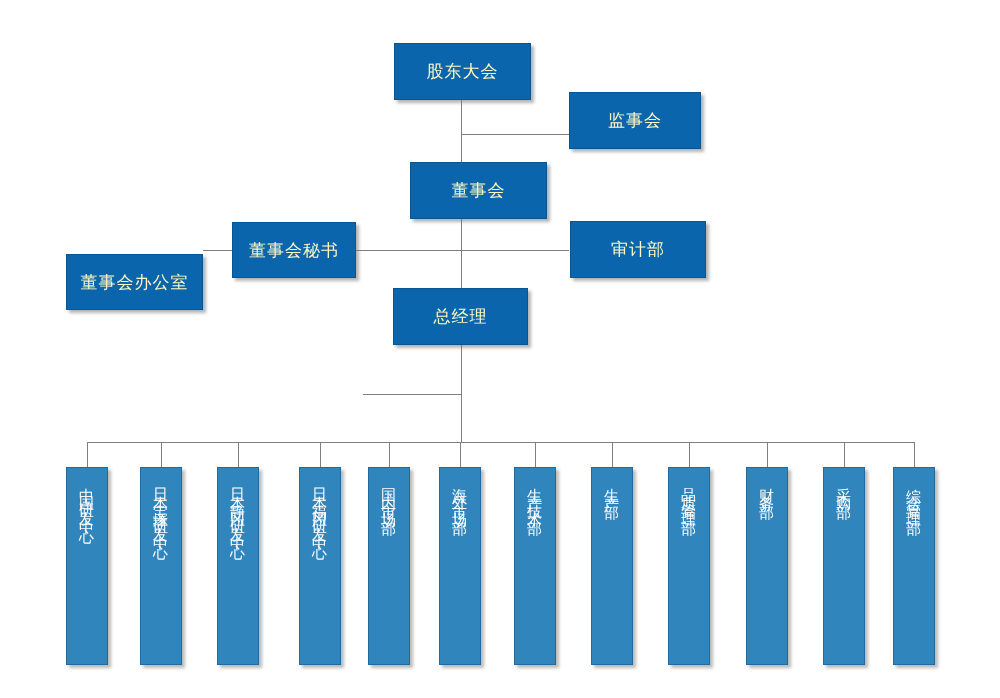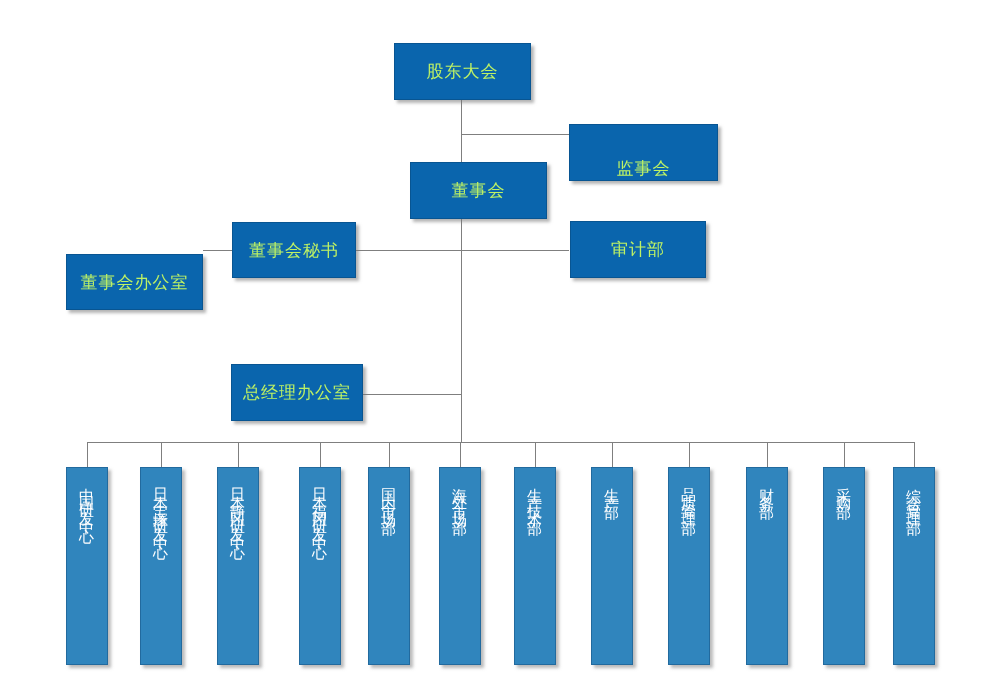--- a/index.html
+++ b/index.html
@@ -26,21 +26,21 @@
   
   .node {
     position: absolute;
     z-index: 2;
     display: flex;
     align-items: center;
     justify-content: center;
     background: #0a65ad;
     border: 1px solid rgba(6, 70, 120, 0.5);
     box-shadow: 3px 3px 3px rgba(120, 120, 120, 0.55);
-    color: #bef264;
+    color: #fef9c3;
     font-size: 17px;
     letter-spacing: 1px;
     box-sizing: border-box;
     white-space: nowrap;
   }
   
   .dept {
     position: absolute;
     z-index: 2;
     top: 467px;
@@ -84,37 +84,37 @@
   <div class="line v" style="left:535px; top:442px; height:25px;"></div>
   <div class="line v" style="left:612px; top:442px; height:25px;"></div>
   <div class="line v" style="left:689px; top:442px; height:25px;"></div>
   <div class="line v" style="left:767px; top:442px; height:25px;"></div>
   <div class="line v" style="left:844px; top:442px; height:25px;"></div>
   <div class="line v" style="left:914px; top:442px; height:25px;"></div>
 
   <div class="node" style="left:394px; top:43px; width:137px; height:57px;">
     <span>股东大会</span>
   </div>
-  <div class="node" style="left:569px; top:124px; width:149px; height:57px;align-items:flex-end;">
+  <div class="node" style="left:569px; top:92px; width:132px; height:57px;">
     <span>监事会</span>
   </div>
   <div class="node" style="left:394px; top:162px; width:137px; height:57px;margin-left:16px;">
     <span>董事会</span>
   </div>
   <div class="node" style="left:66px; top:222px; width:137px; height:56px;margin-top:32px;">
     <span>董事会办公室</span>
   </div>
   <div class="node" style="left:232px; top:222px; width:124px; height:56px;">
     <span>董事会秘书</span>
   </div>
   <div class="node" style="left:570px; top:221px; width:136px; height:57px;">
     <span>审计部</span>
   </div>
-  <div class="node" style="left:231px; top:364px; width:132px; height:57px;">
-    <span>总经理办公室</span>
+  <div class="node" style="left:393px; top:288px; width:135px; height:57px;">
+    <span>总经理</span>
   </div>
 
   <div class="dept" style="left:66px;">
     <span class="vlabel">中国研发中心</span>
   </div>
   <div class="dept" style="left:140px;">
     <span class="vlabel">日本宝塚研发中心</span>
   </div>
   <div class="dept" style="left:217px;">
     <span class="vlabel">日本静冈研发中心</span>

